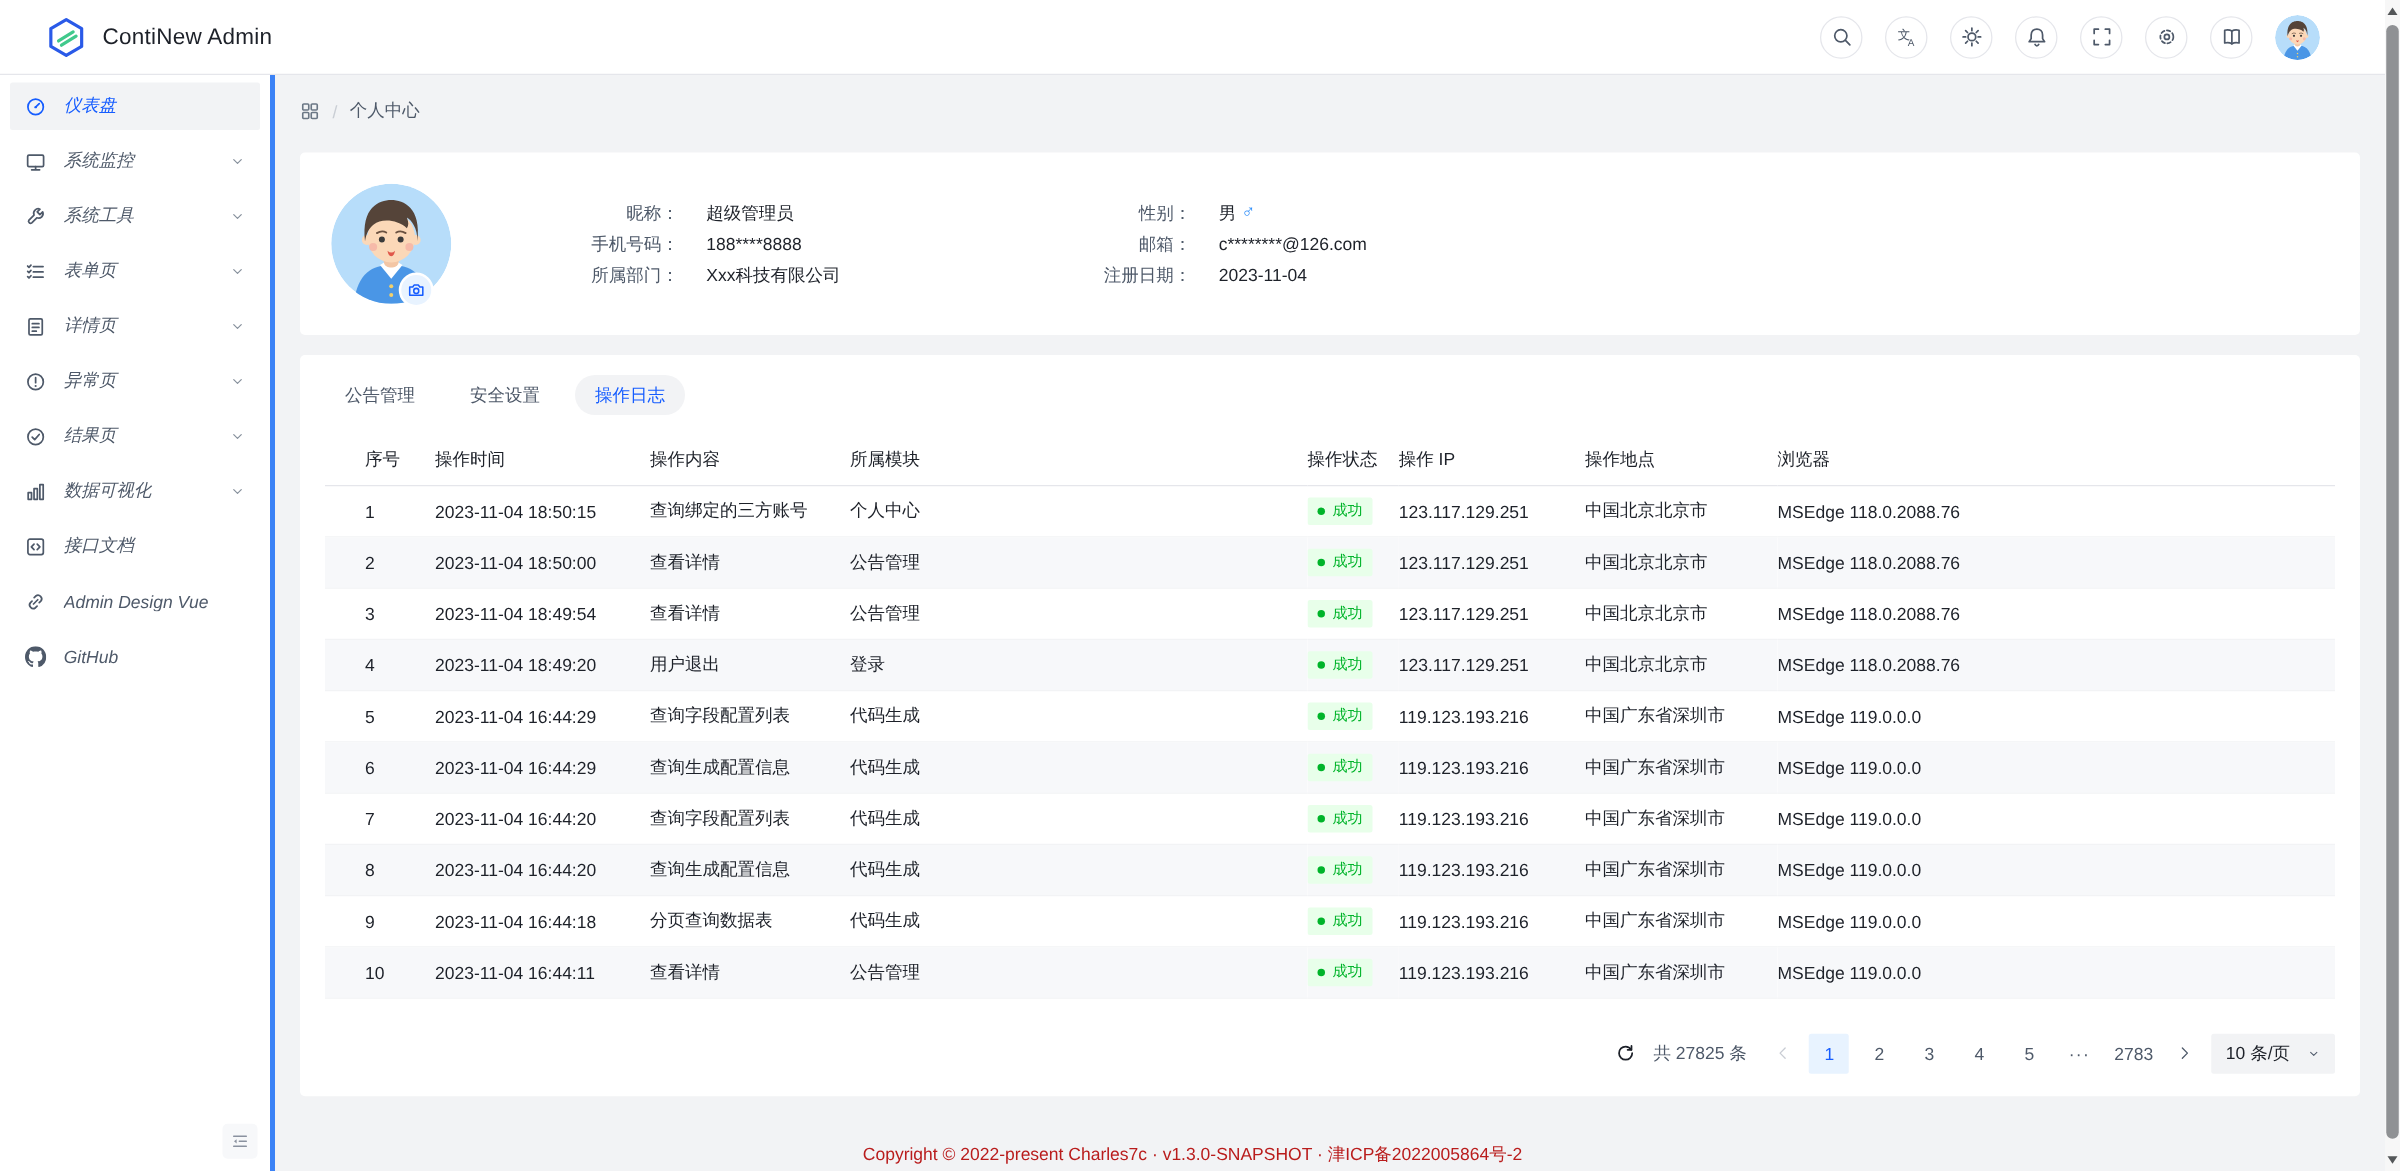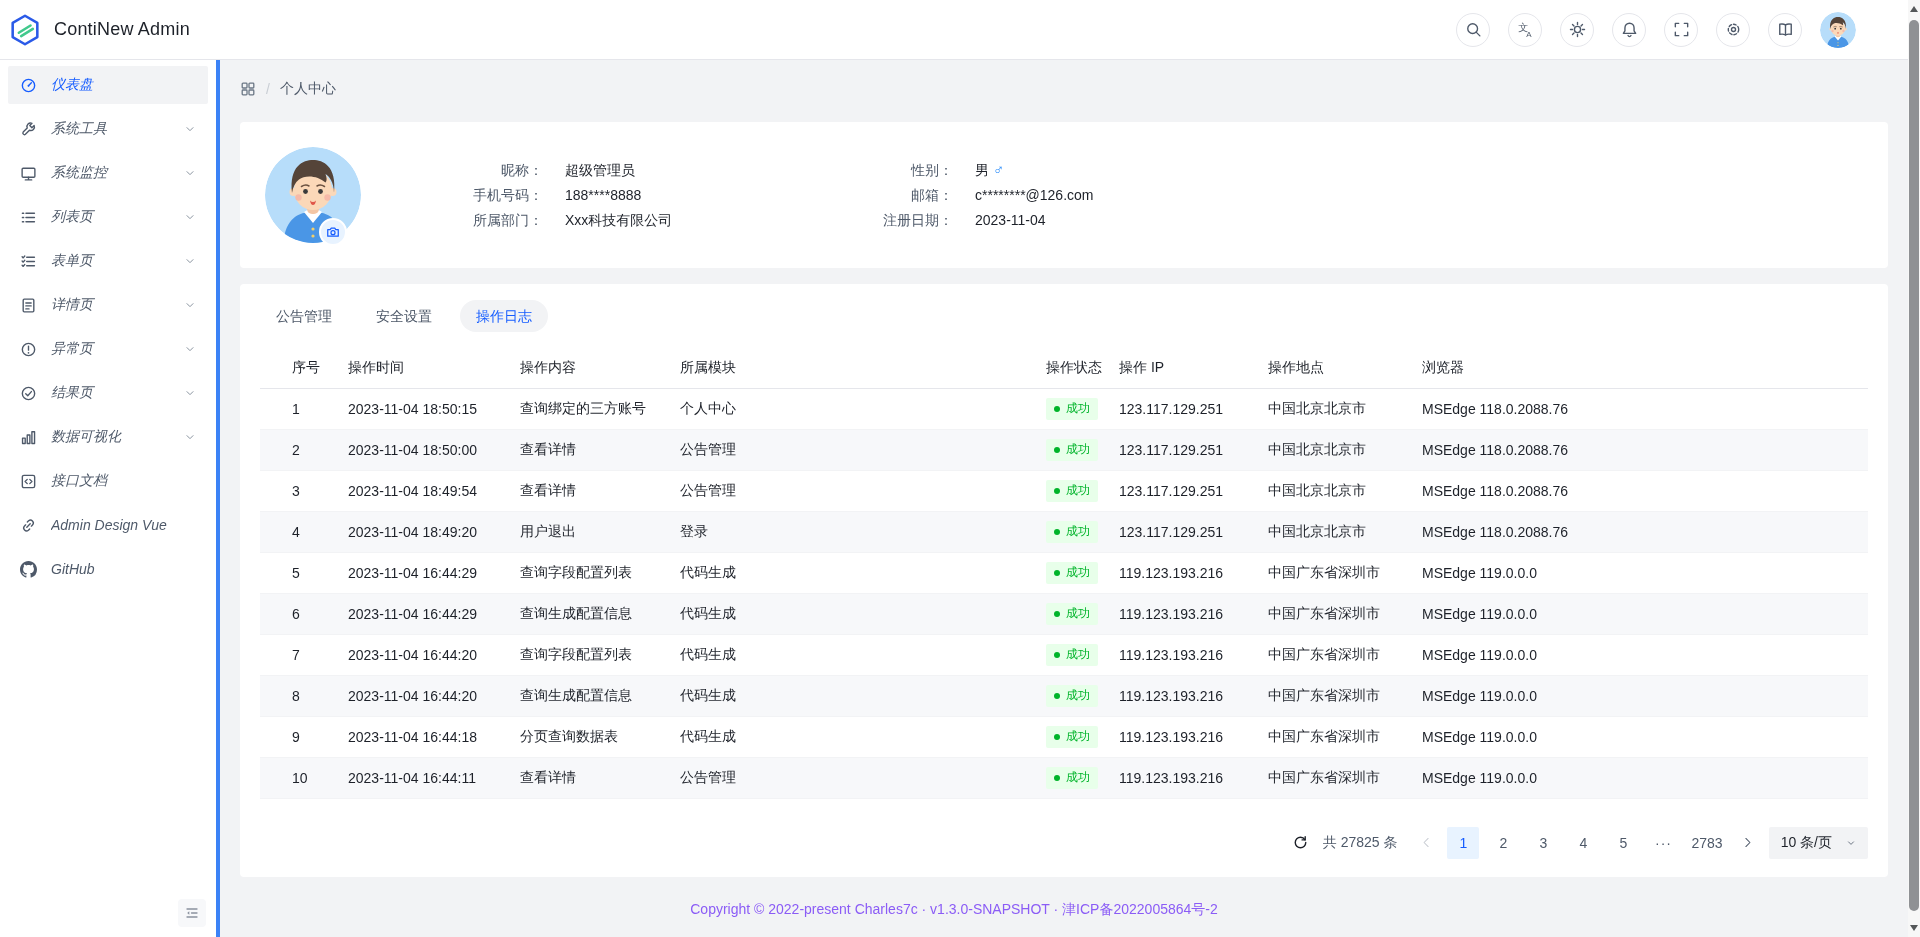--- a/index.html
+++ b/index.html
@@ -3,21 +3,21 @@
 <meta charset="utf-8">
 <style>
   * { margin:0; padding:0; box-sizing:border-box; }
   html,body { width:1920px; height:937px; overflow:hidden; }
   body { font-family:"Liberation Sans","DejaVu Sans",sans-serif; background:#f2f3f5; color:#1d2129; font-size:14px; }
   .page { position:relative; width:1920px; height:937px; overflow:hidden; background:#f2f3f5; }
 
   
   .navbar { position:absolute; top:0; left:0; width:1920px; height:60px; background:#fff;
             border-bottom:1px solid #e5e6eb; display:flex; align-items:center;
-            justify-content:space-between; padding:0 64px 0 8px; z-index:5; }
+            justify-content:space-between; padding:0 64px 0 36px; z-index:5; }
   .brand { display:flex; align-items:center; gap:12px; cursor:pointer; }
   .brand-title { font-size:18px; font-weight:500; color:#1d2129; letter-spacing:.2px; }
   .nav-actions { display:flex; align-items:center; }
   .icon-btn { width:34px; height:34px; border-radius:50%; border:1px solid #e5e6eb; background:#fff;
               color:#4e5969; display:flex; align-items:center; justify-content:center; margin-left:18px; cursor:pointer; }
   .icon-btn svg { width:17px; height:17px; }
   .avatar-btn { width:36px; height:36px; border-radius:50%; overflow:hidden; margin-left:18px; cursor:pointer; border:none; background:none; }
   .avatar-btn svg { width:36px; height:36px; display:block; }
 
   
@@ -94,21 +94,21 @@
   .pg-arrow svg { width:13px; height:13px; }
   .pg-item { min-width:32px; height:32px; line-height:32px; text-align:center; border-radius:2px;
              color:#4e5969; background:none; border:none; font-size:14px; cursor:pointer; padding:0 4px; }
   .pg-item.active { background:#e8f3ff; color:#165dff; }
   .pg-item.ellipsis { cursor:default; letter-spacing:1px; }
   .pg-select { height:32px; background:#f2f3f5; border:none; border-radius:2px; padding:0 12px;
                display:flex; align-items:center; gap:14px; color:#1d2129; font-size:14px; cursor:pointer; }
   .pg-select svg { width:10px; height:10px; color:#4e5969; }
 
   
-  .footer { position:absolute; left:0; width:1908px; bottom:18px; text-align:center; color:#8b5cf6;
+  .footer { position:absolute; left:0; width:1908px; bottom:4px; text-align:center; color:#b91c1c;
             font-size:14px; z-index:3; }
 
   
   .scrollbar { position:absolute; top:0; right:0; width:12px; height:937px; background:#f7f7f7; z-index:10; }
   .sb-thumb { position:absolute; left:1px; top:20px; bottom:26px; width:10px; border-radius:5px; background:#8f9194; }
   .sb-up, .sb-down { position:absolute; left:2px; width:0; height:0; border-left:4px solid transparent;
                      border-right:4px solid transparent; cursor:pointer; }
   .sb-up { top:6px; border-bottom:6px solid #545759; }
   .sb-down { bottom:6px; border-top:6px solid #545759; }
 </style>
@@ -223,52 +223,38 @@
               <circle cx="8" cy="8" r="5.8"></circle>
               <path d="M8 8.2l2.7-2.7"></path>
               <circle cx="8" cy="8.2" r=".9" fill="currentColor" stroke="none"></circle>
             </svg>
           </span>
           <span class="mi-label">仪表盘</span>
         </li>
         <li class="menu-item">
           <span class="mi-icon" style="display: inline-flex;">
             <svg viewBox="0 0 16 16" fill="none" stroke="currentColor" stroke-width="1.3" stroke-linecap="round" stroke-linejoin="round">
-              <path d="M13.3 4.2a3.4 3.4 0 0 1-4.4 4.5l-3.8 3.8a1.5 1.5 0 0 1-2.1-2.1L6.8 6.6a3.4 3.4 0 0 1 4.5-4.4L9.2 4.3l2 2z"></path>
-            </svg>
-          </span>
-          <span class="mi-label">系统工具</span>
-          <span class="mi-chevron" style="display: inline-flex;">
-            <svg viewBox="0 0 16 16" fill="none" stroke="currentColor" stroke-width="1.3" stroke-linecap="round" stroke-linejoin="round">
-              <path d="M4 6.2l4 4 4-4"></path>
-            </svg>
-          </span>
-        </li>
-        <li class="menu-item">
-          <span class="mi-icon" style="display: inline-flex;">
-            <svg viewBox="0 0 16 16" fill="none" stroke="currentColor" stroke-width="1.3" stroke-linecap="round" stroke-linejoin="round">
               <rect x="2" y="3" width="12" height="8.5" rx="1"></rect>
               <path d="M8 11.5V14M5 14h6"></path>
             </svg>
           </span>
           <span class="mi-label">系统监控</span>
           <span class="mi-chevron" style="display: inline-flex;">
             <svg viewBox="0 0 16 16" fill="none" stroke="currentColor" stroke-width="1.3" stroke-linecap="round" stroke-linejoin="round">
               <path d="M4 6.2l4 4 4-4"></path>
             </svg>
           </span>
         </li>
         <li class="menu-item">
           <span class="mi-icon" style="display: inline-flex;">
             <svg viewBox="0 0 16 16" fill="none" stroke="currentColor" stroke-width="1.3" stroke-linecap="round" stroke-linejoin="round">
-              <path d="M5.6 4h8M5.6 8h8M5.6 12h8"></path>
-              <path d="M2.4 4h.9M2.4 8h.9M2.4 12h.9" stroke-width="1.6"></path>
-            </svg>
-          </span>
-          <span class="mi-label">列表页</span>
+              <path d="M13.3 4.2a3.4 3.4 0 0 1-4.4 4.5l-3.8 3.8a1.5 1.5 0 0 1-2.1-2.1L6.8 6.6a3.4 3.4 0 0 1 4.5-4.4L9.2 4.3l2 2z"></path>
+            </svg>
+          </span>
+          <span class="mi-label">系统工具</span>
           <span class="mi-chevron" style="display: inline-flex;">
             <svg viewBox="0 0 16 16" fill="none" stroke="currentColor" stroke-width="1.3" stroke-linecap="round" stroke-linejoin="round">
               <path d="M4 6.2l4 4 4-4"></path>
             </svg>
           </span>
         </li>
         <li class="menu-item">
           <span class="mi-icon" style="display: inline-flex;">
             <svg viewBox="0 0 16 16" fill="none" stroke="currentColor" stroke-width="1.3" stroke-linecap="round" stroke-linejoin="round">
               <path d="M6.3 4h7.3M6.3 8h7.3M6.3 12h7.3"></path>

